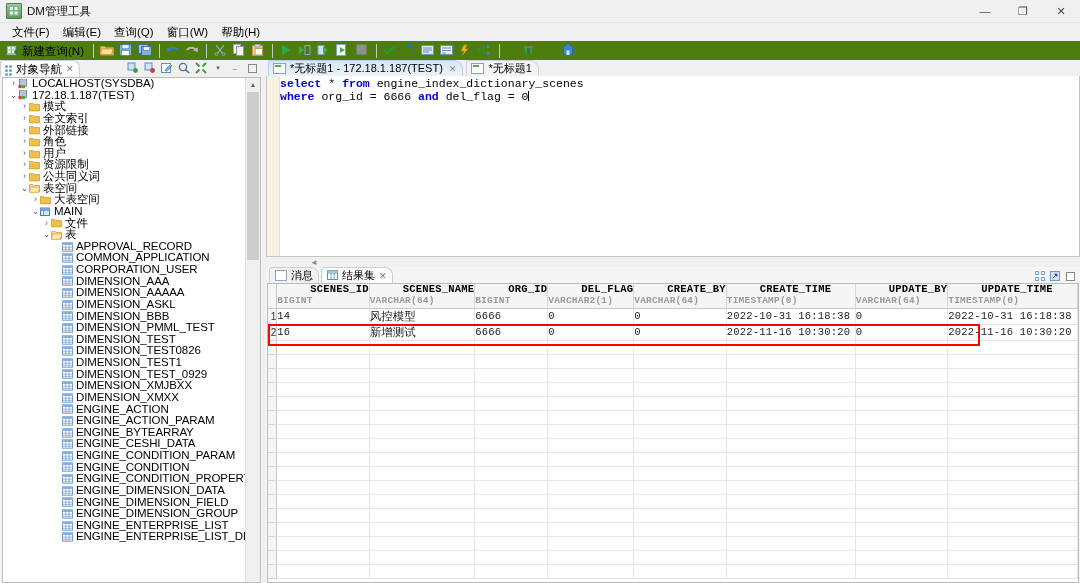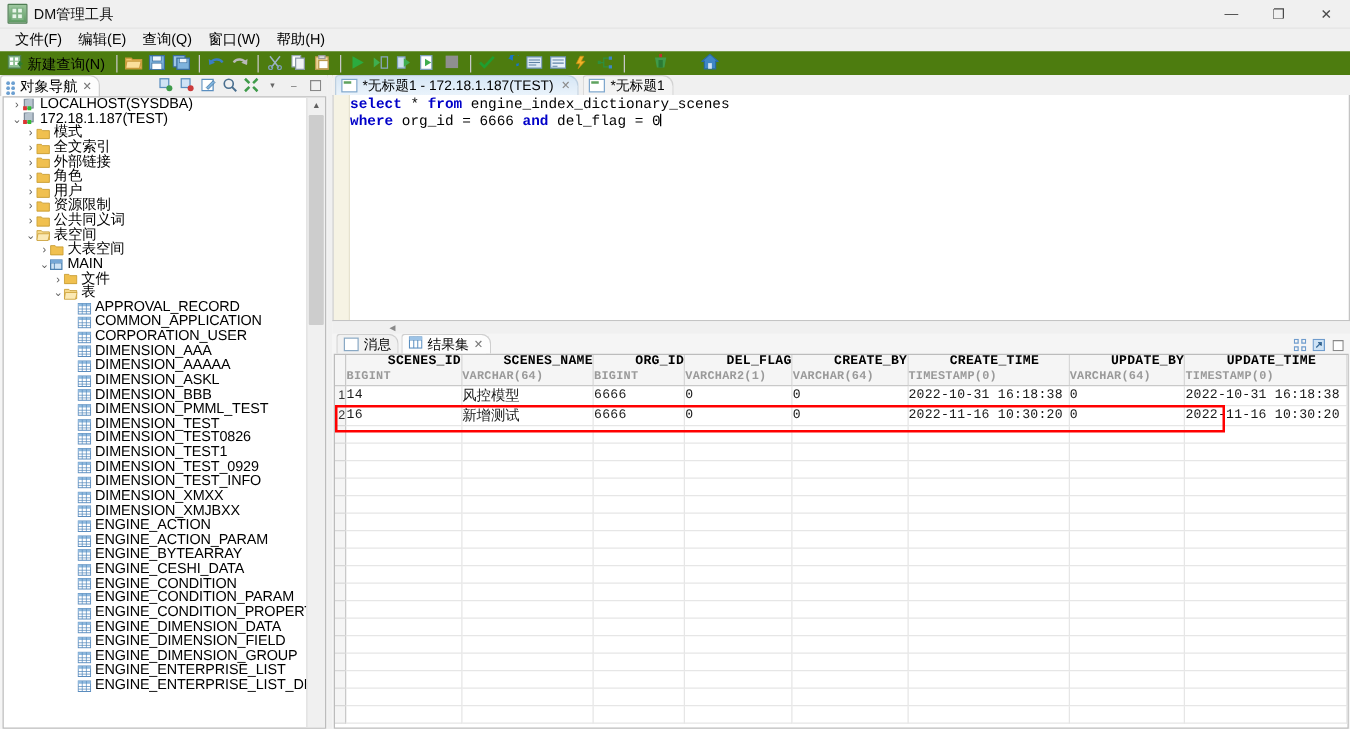--- a/index.html
+++ b/index.html
@@ -572,47 +572,38 @@
                 </svg></span>
               <span class="rlabel">DIMENSION_TEST_0929</span>
             </div>
             <div class="row">
               <span class="arrow" style="margin-left: 50px;"></span>
               <span class="ricon"><svg width="11" height="10" viewBox="0 0 11 10">
                   <rect x="0.5" y="0.8" width="10" height="8.4" fill="#fff" stroke="#5a8cbe" stroke-width="0.8"></rect>
                   <rect x="0.5" y="0.8" width="10" height="2.2" fill="#8fb9de"></rect>
                   <path d="M0.5 5.2H10.5 M0.5 7.3H10.5 M3.8 0.8V9.2 M7.1 0.8V9.2" stroke="#5a8cbe" stroke-width="0.6"></path>
                 </svg></span>
-              <span class="rlabel">DIMENSION_TEST_INFO</span>
+              <span class="rlabel">DIMENSION_XMJBXX</span>
             </div>
             <div class="row">
               <span class="arrow" style="margin-left: 50px;"></span>
               <span class="ricon"><svg width="11" height="10" viewBox="0 0 11 10">
                   <rect x="0.5" y="0.8" width="10" height="8.4" fill="#fff" stroke="#5a8cbe" stroke-width="0.8"></rect>
                   <rect x="0.5" y="0.8" width="10" height="2.2" fill="#8fb9de"></rect>
                   <path d="M0.5 5.2H10.5 M0.5 7.3H10.5 M3.8 0.8V9.2 M7.1 0.8V9.2" stroke="#5a8cbe" stroke-width="0.6"></path>
                 </svg></span>
               <span class="rlabel">DIMENSION_XMXX</span>
             </div>
             <div class="row">
               <span class="arrow" style="margin-left: 50px;"></span>
               <span class="ricon"><svg width="11" height="10" viewBox="0 0 11 10">
                   <rect x="0.5" y="0.8" width="10" height="8.4" fill="#fff" stroke="#5a8cbe" stroke-width="0.8"></rect>
                   <rect x="0.5" y="0.8" width="10" height="2.2" fill="#8fb9de"></rect>
                   <path d="M0.5 5.2H10.5 M0.5 7.3H10.5 M3.8 0.8V9.2 M7.1 0.8V9.2" stroke="#5a8cbe" stroke-width="0.6"></path>
                 </svg></span>
-              <span class="rlabel">DIMENSION_XMJBXX</span>
-            </div>
-            <div class="row">
-              <span class="arrow" style="margin-left: 50px;"></span>
-              <span class="ricon"><svg width="11" height="10" viewBox="0 0 11 10">
-                  <rect x="0.5" y="0.8" width="10" height="8.4" fill="#fff" stroke="#5a8cbe" stroke-width="0.8"></rect>
-                  <rect x="0.5" y="0.8" width="10" height="2.2" fill="#8fb9de"></rect>
-                  <path d="M0.5 5.2H10.5 M0.5 7.3H10.5 M3.8 0.8V9.2 M7.1 0.8V9.2" stroke="#5a8cbe" stroke-width="0.6"></path>
-                </svg></span>
               <span class="rlabel">ENGINE_ACTION</span>
             </div>
             <div class="row">
               <span class="arrow" style="margin-left: 50px;"></span>
               <span class="ricon"><svg width="11" height="10" viewBox="0 0 11 10">
                   <rect x="0.5" y="0.8" width="10" height="8.4" fill="#fff" stroke="#5a8cbe" stroke-width="0.8"></rect>
                   <rect x="0.5" y="0.8" width="10" height="2.2" fill="#8fb9de"></rect>
                   <path d="M0.5 5.2H10.5 M0.5 7.3H10.5 M3.8 0.8V9.2 M7.1 0.8V9.2" stroke="#5a8cbe" stroke-width="0.6"></path>
                 </svg></span>
               <span class="rlabel">ENGINE_ACTION_PARAM</span>
@@ -635,30 +626,30 @@
                 </svg></span>
               <span class="rlabel">ENGINE_CESHI_DATA</span>
             </div>
             <div class="row">
               <span class="arrow" style="margin-left: 50px;"></span>
               <span class="ricon"><svg width="11" height="10" viewBox="0 0 11 10">
                   <rect x="0.5" y="0.8" width="10" height="8.4" fill="#fff" stroke="#5a8cbe" stroke-width="0.8"></rect>
                   <rect x="0.5" y="0.8" width="10" height="2.2" fill="#8fb9de"></rect>
                   <path d="M0.5 5.2H10.5 M0.5 7.3H10.5 M3.8 0.8V9.2 M7.1 0.8V9.2" stroke="#5a8cbe" stroke-width="0.6"></path>
                 </svg></span>
+              <span class="rlabel">ENGINE_CONDITION_PARAM</span>
+            </div>
+            <div class="row">
+              <span class="arrow" style="margin-left: 50px;"></span>
+              <span class="ricon"><svg width="11" height="10" viewBox="0 0 11 10">
+                  <rect x="0.5" y="0.8" width="10" height="8.4" fill="#fff" stroke="#5a8cbe" stroke-width="0.8"></rect>
+                  <rect x="0.5" y="0.8" width="10" height="2.2" fill="#8fb9de"></rect>
+                  <path d="M0.5 5.2H10.5 M0.5 7.3H10.5 M3.8 0.8V9.2 M7.1 0.8V9.2" stroke="#5a8cbe" stroke-width="0.6"></path>
+                </svg></span>
               <span class="rlabel">ENGINE_CONDITION</span>
-            </div>
-            <div class="row">
-              <span class="arrow" style="margin-left: 50px;"></span>
-              <span class="ricon"><svg width="11" height="10" viewBox="0 0 11 10">
-                  <rect x="0.5" y="0.8" width="10" height="8.4" fill="#fff" stroke="#5a8cbe" stroke-width="0.8"></rect>
-                  <rect x="0.5" y="0.8" width="10" height="2.2" fill="#8fb9de"></rect>
-                  <path d="M0.5 5.2H10.5 M0.5 7.3H10.5 M3.8 0.8V9.2 M7.1 0.8V9.2" stroke="#5a8cbe" stroke-width="0.6"></path>
-                </svg></span>
-              <span class="rlabel">ENGINE_CONDITION_PARAM</span>
             </div>
             <div class="row">
               <span class="arrow" style="margin-left: 50px;"></span>
               <span class="ricon"><svg width="11" height="10" viewBox="0 0 11 10">
                   <rect x="0.5" y="0.8" width="10" height="8.4" fill="#fff" stroke="#5a8cbe" stroke-width="0.8"></rect>
                   <rect x="0.5" y="0.8" width="10" height="2.2" fill="#8fb9de"></rect>
                   <path d="M0.5 5.2H10.5 M0.5 7.3H10.5 M3.8 0.8V9.2 M7.1 0.8V9.2" stroke="#5a8cbe" stroke-width="0.6"></path>
                 </svg></span>
               <span class="rlabel">ENGINE_CONDITION_PROPERTY_REL</span>
             </div>

